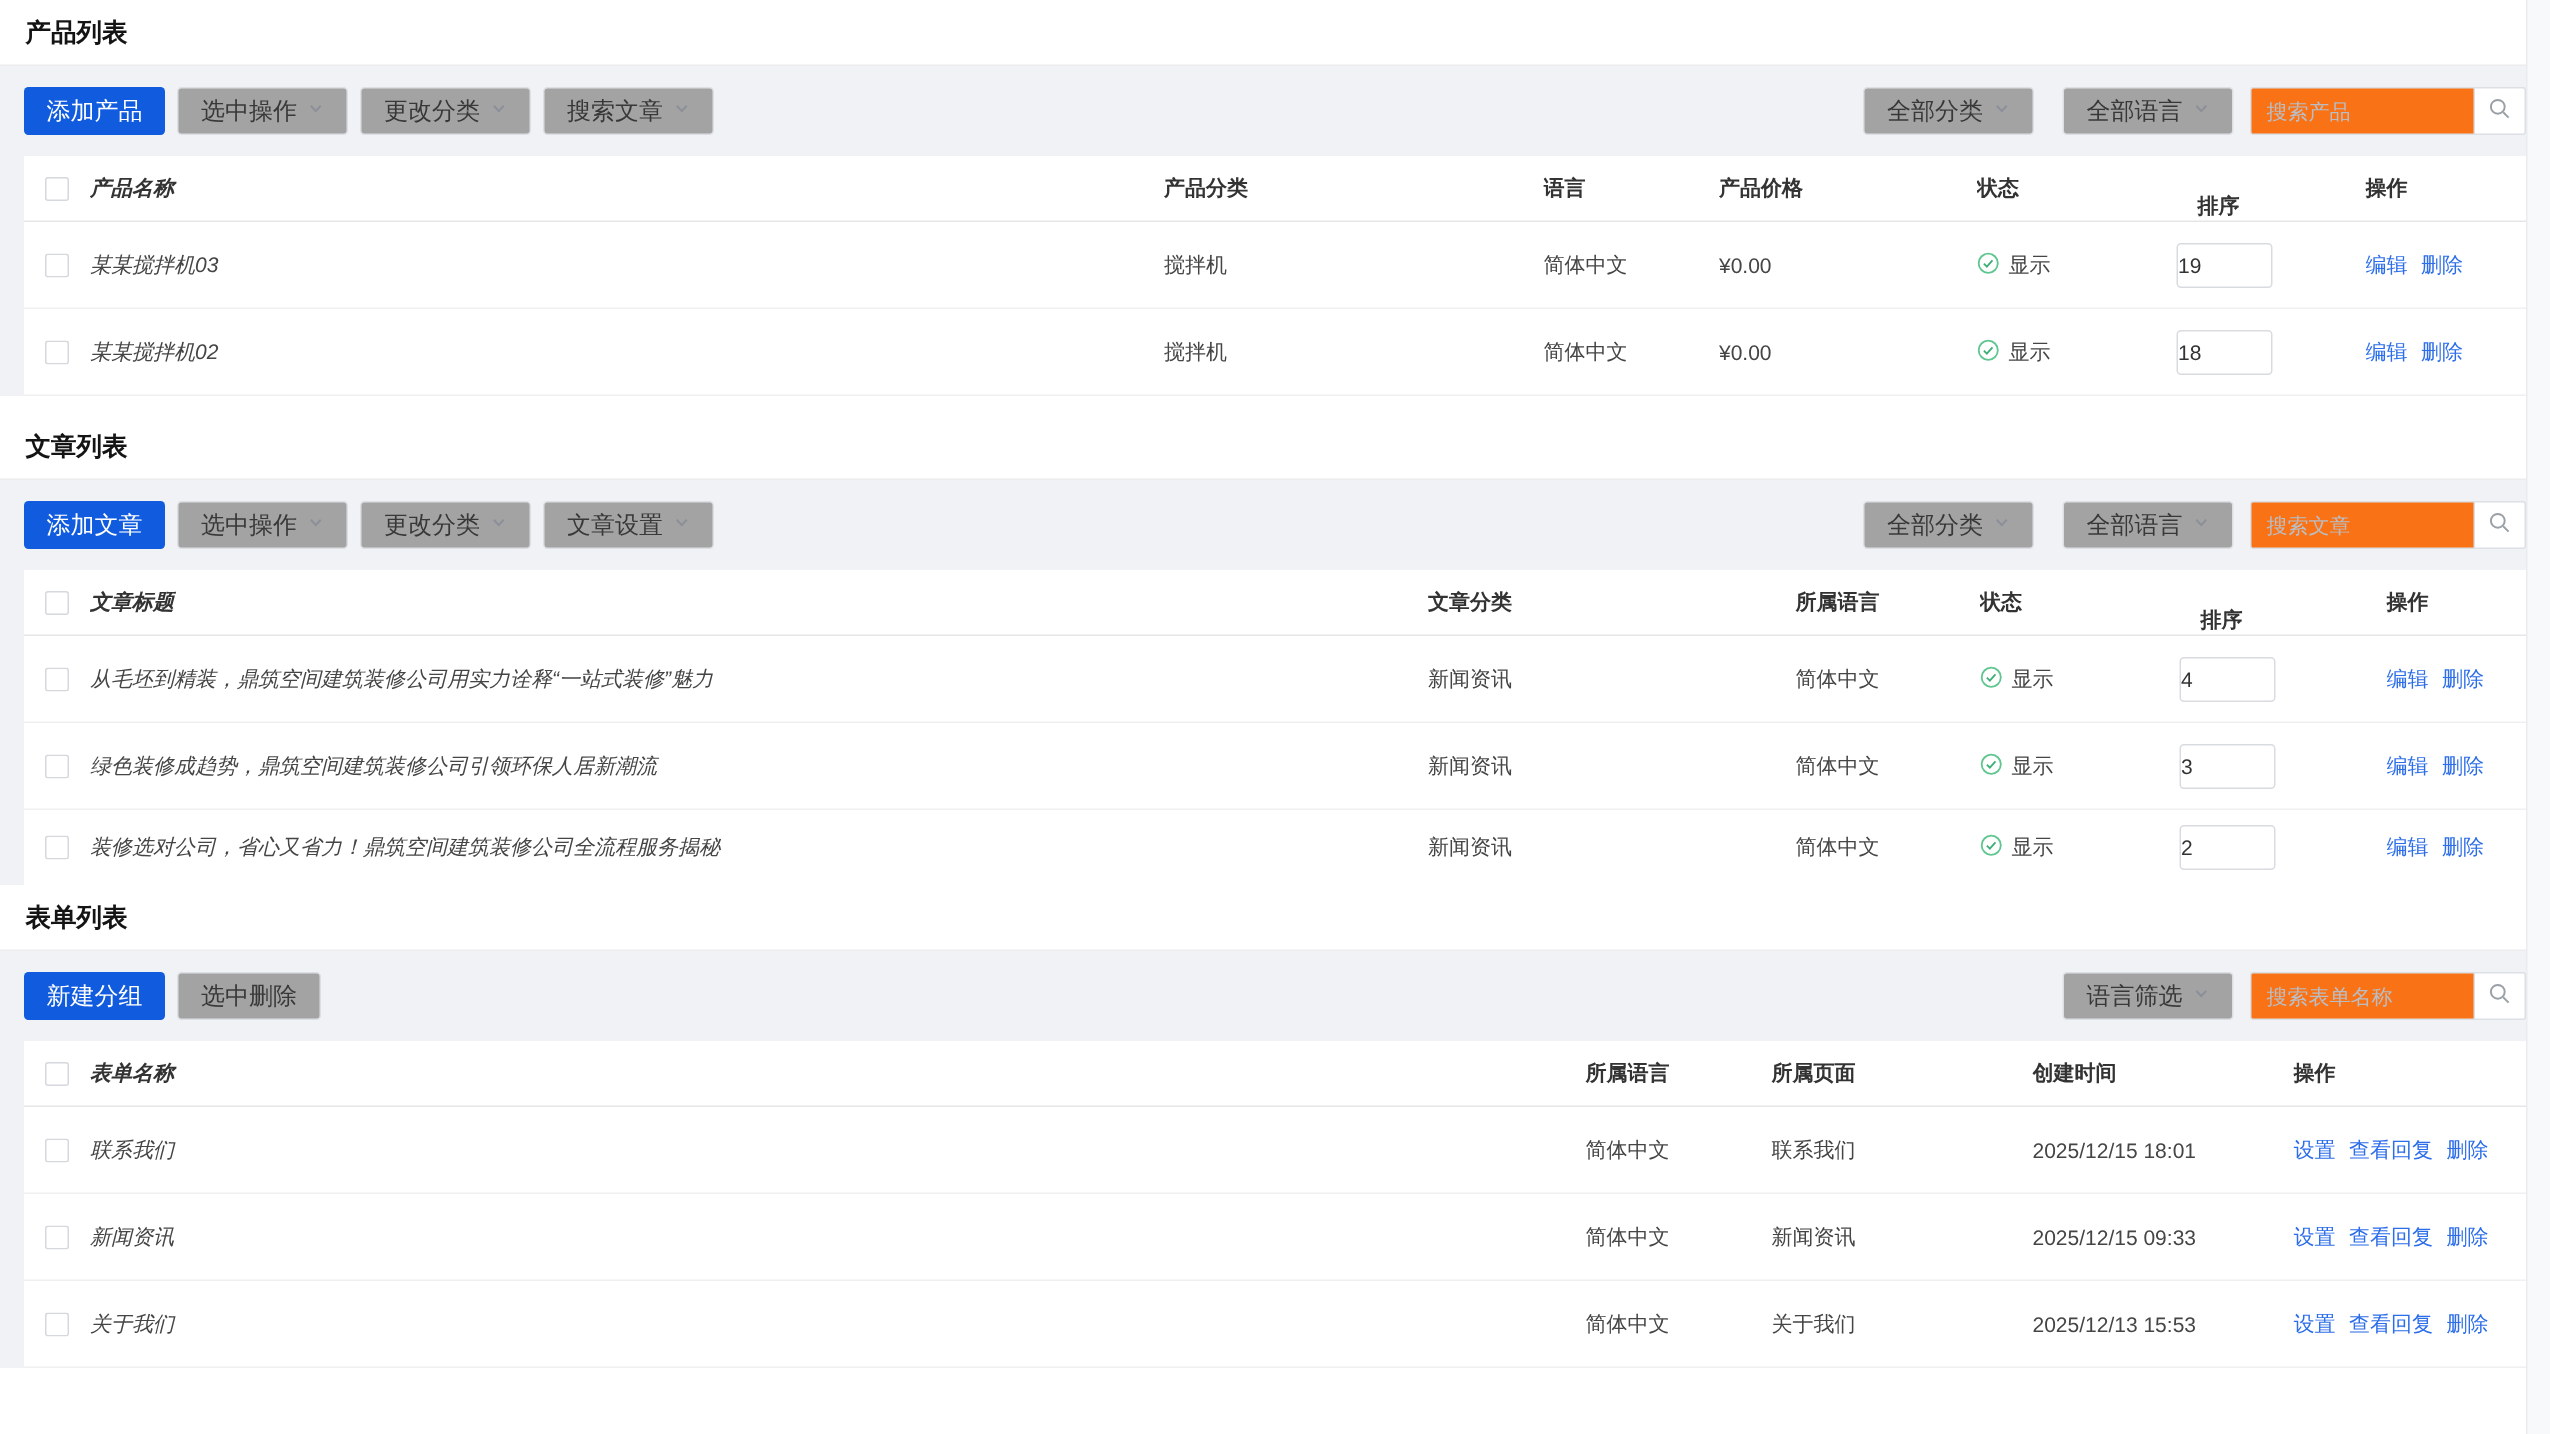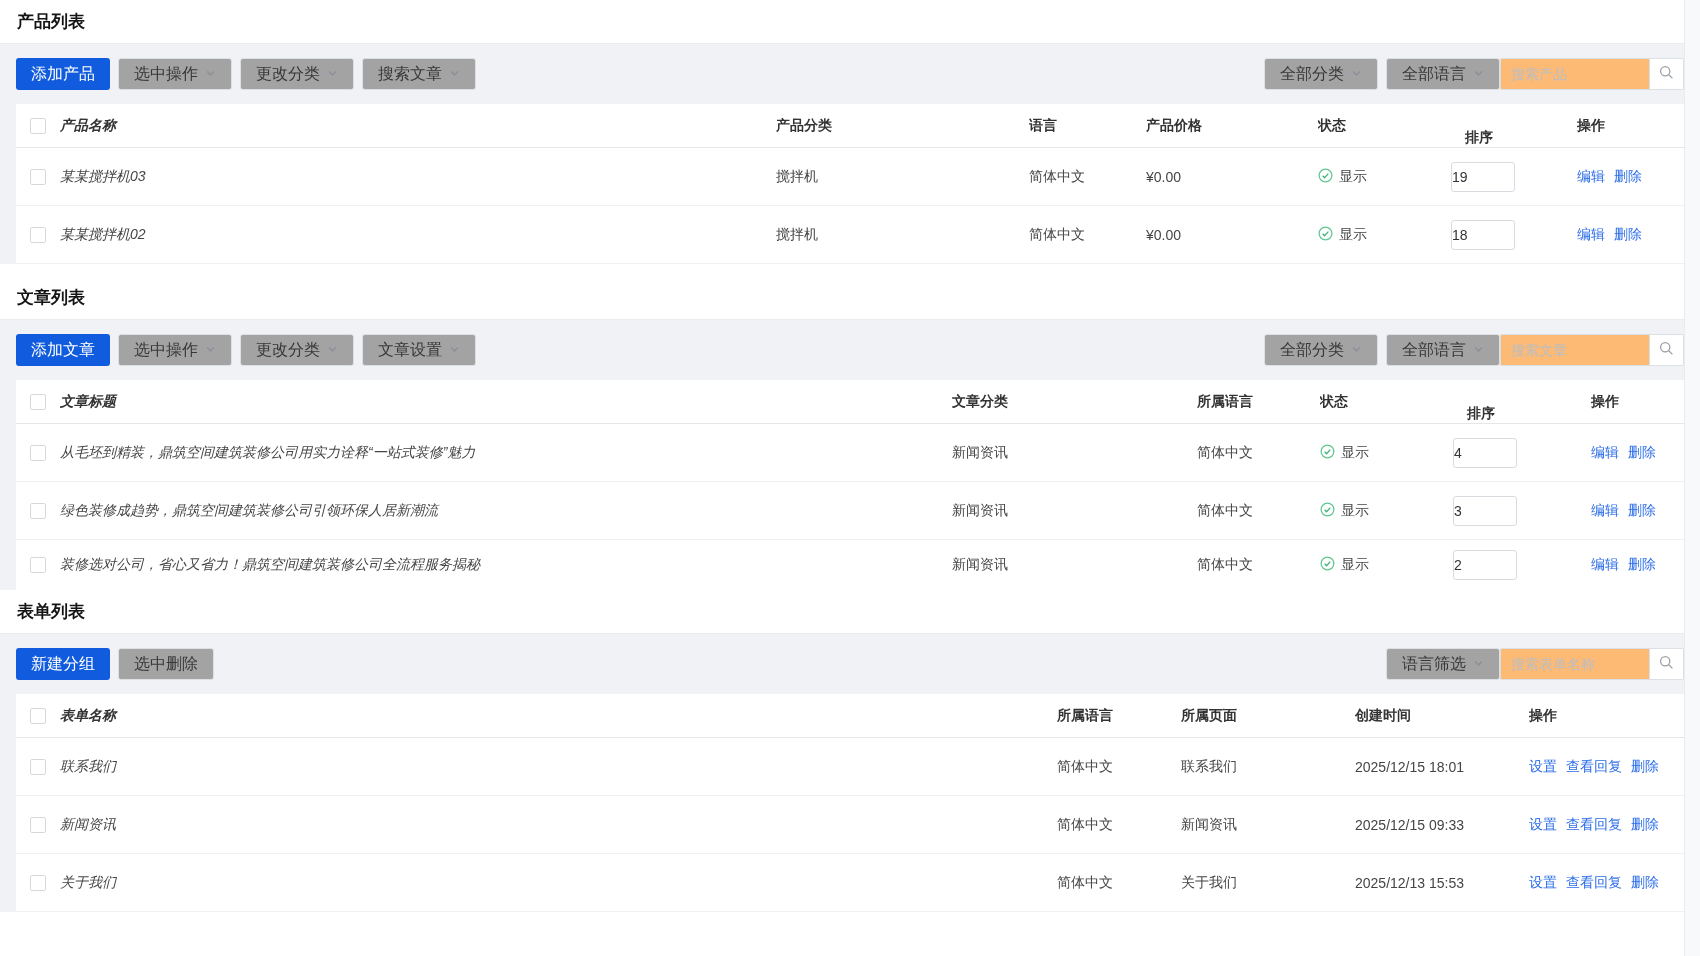--- a/index.html
+++ b/index.html
@@ -18,25 +18,25 @@
   .zone{ background:#f1f2f6; padding:0 16px; }
   .toolbar{ height:60px; display:flex; align-items:center; }
   .btn{
     height:32px; display:inline-flex; align-items:center; gap:7px;
     padding:0 15px; font-size:16px; border-radius:3px; cursor:pointer;
     white-space:nowrap; border:none;
   }
   .btn-primary{ background:#115bde; color:#fff; }
   .btn-white{ background:#a3a3a3; border:1px solid #dcdfe4; color:#383838; }
   .btn + .btn{ margin-left:8px; }
-  .toolbar-right{ margin-left:auto; display:flex; align-items:center; gap:0; }
+  .toolbar-right{ margin-left:auto; display:flex; align-items:center; gap:11px; }
   .chev{ display:inline-block; }
   .search{ display:flex; align-items:center; }
   .search input{
-    height:32px; width:150px; border:1px solid #dcdfe4; background:#fdba74;
+    height:32px; width:150px; border:1px solid #dcdfe4; background:#f97316;
     padding:0 10px; font-size:14px; color:#333; border-radius:2px 0 0 2px; outline:none;
   }
   .search input::placeholder{ color:#b9bec6; }
   .sbtn{
     width:34px; height:32px; border:1px solid #dcdfe4; border-left:none;
     background:#fff; display:flex; align-items:center; justify-content:center;
     cursor:pointer; border-radius:0 2px 2px 0;
   }
   .card{ background:#fff; }
   .thead{

